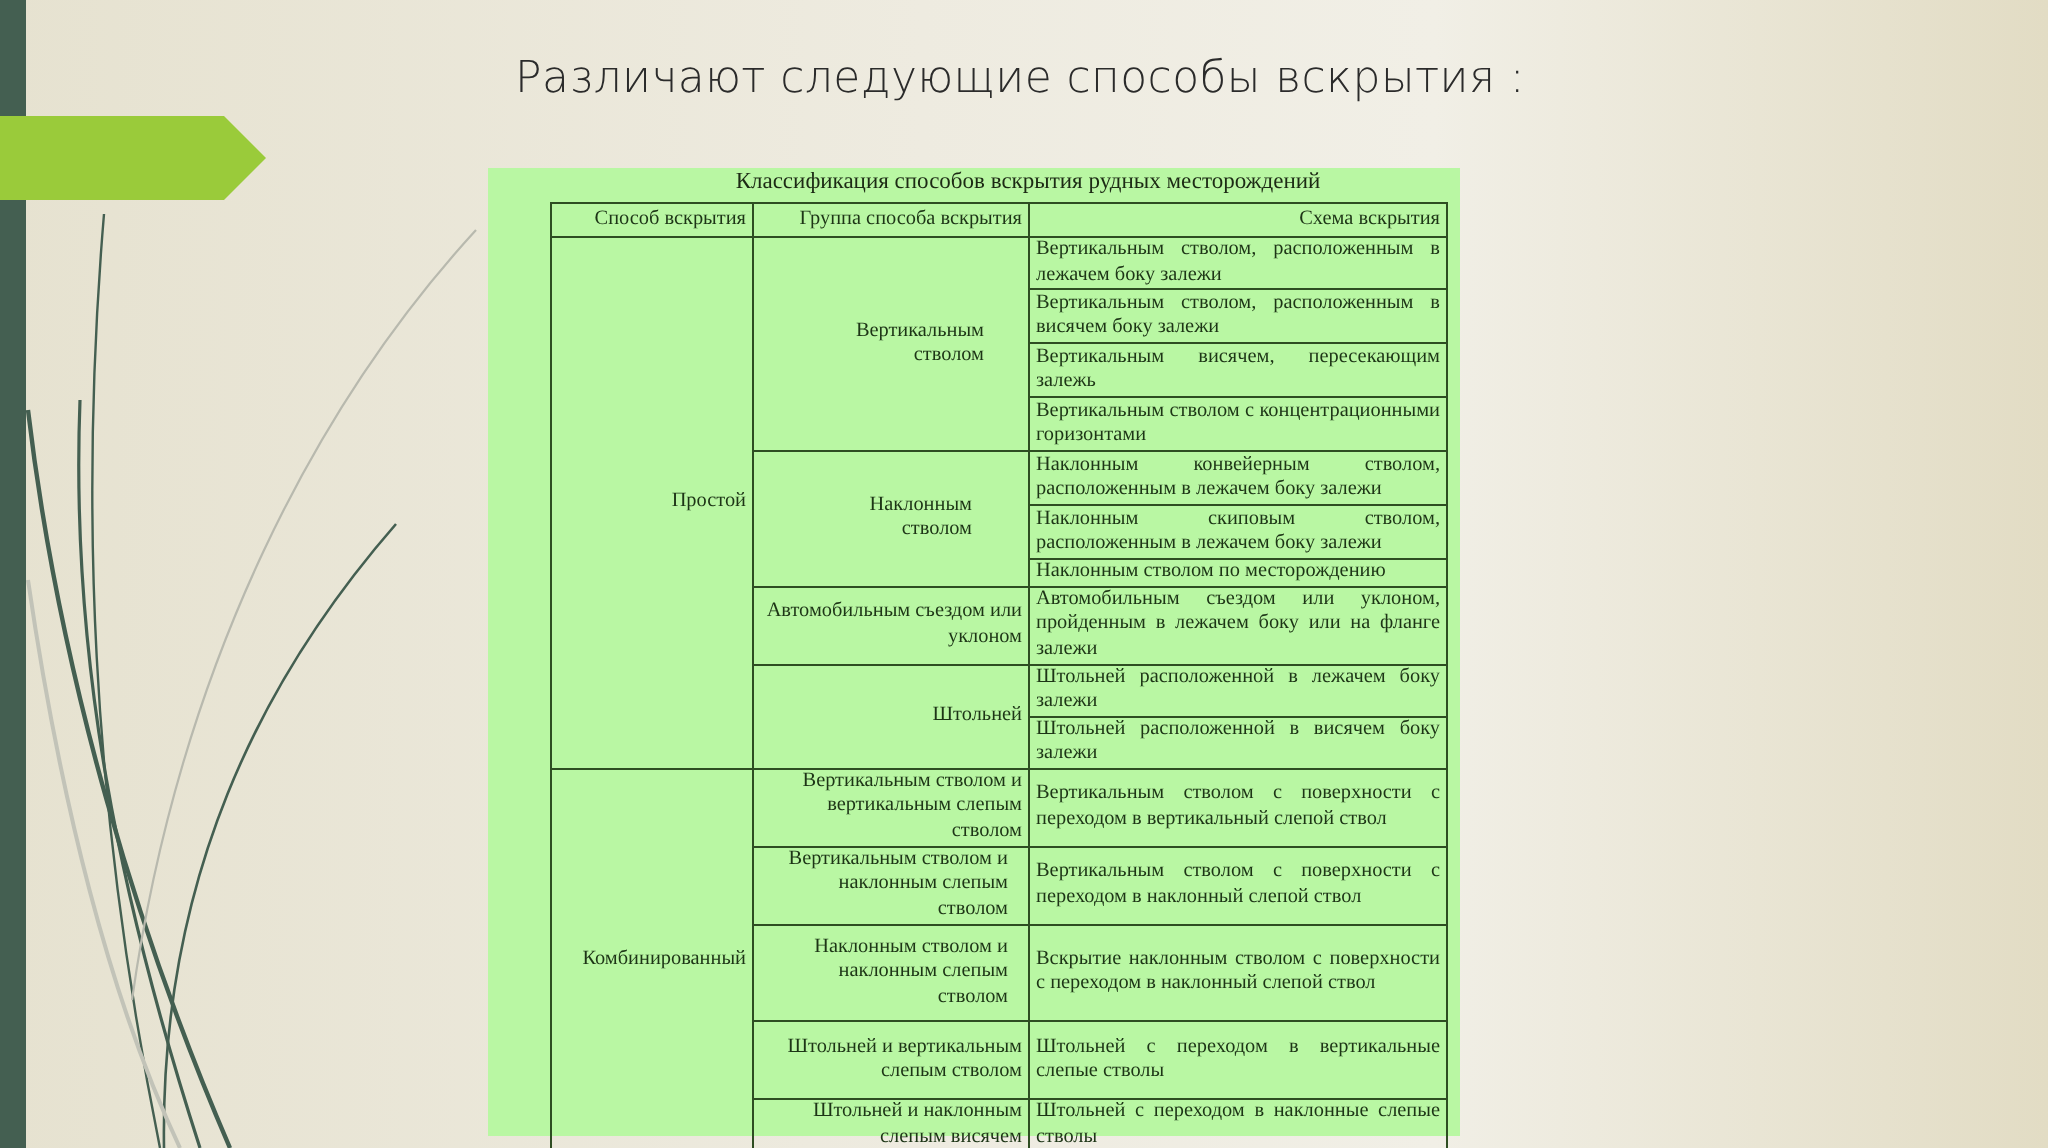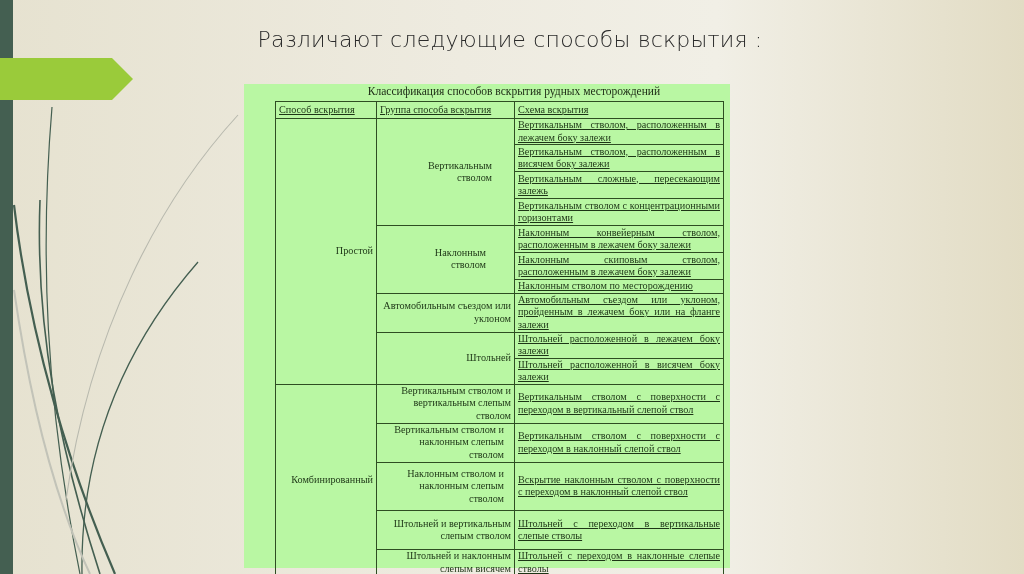--- a/index.html
+++ b/index.html
@@ -25,23 +25,23 @@
     font-size:11.5px; color:#1c2a14; font-family:"Liberation Serif", serif;
   }
   table.cls {
     position:absolute; left:275px; top:101px; width:448px; height:459px;
     border-collapse:collapse; table-layout:fixed;
     font-family:"Liberation Serif", serif; font-size:10.2px; line-height:12.5px; color:#1d3516;
   }
   table.cls td, table.cls th {
     border:1.3px solid #2e4d22; padding:0 3px; vertical-align:middle;
   }
-  table.cls th { font-weight:normal; text-align:left; height:16px;text-decoration:underline; }
+  table.cls th { font-weight:normal; text-align:right; height:16px; }
   td.c1, td.c2 { text-align:right; }
-  td.c3 { text-align:justify; text-align-last:left; vertical-align:top; padding-top:1px;text-decoration:underline; }
+  td.c3 { text-align:justify; text-align-last:left; vertical-align:top; padding-top:1px; }
 </style>
 </head>
 <body>
 
 <div class="left-bar"></div>
 
 <svg class="arrow-tab" viewBox="0 0 133 42">
   <polygon points="0,0 112,0 133,21 112,42 0,42" fill="#9acb3a"></polygon>
 </svg>
 
@@ -76,21 +76,21 @@
 
   <tr style="height:23px">
     <td class="c1" rowspan="10">Простой</td>
     <td class="c2" rowspan="4" style="padding:0 22px">Вертикальным стволом</td>
     <td class="c3">Вертикальным стволом, расположенным в лежачем боку залежи</td>
   </tr>
   <tr style="height:27px">
     <td class="c3">Вертикальным стволом, расположенным в висячем боку залежи</td>
   </tr>
   <tr style="height:27px">
-    <td class="c3">Вертикальным сложные, пересекающим залежь</td>
+    <td class="c3">Вертикальным висячем, пересекающим залежь</td>
   </tr>
   <tr style="height:27px">
     <td class="c3">Вертикальным стволом с концентрационными горизонтами</td>
   </tr>
   <tr style="height:27px">
     <td class="c2" rowspan="3" style="padding:0 28px">Наклонным стволом</td>
     <td class="c3">Наклонным конвейерным стволом, расположенным в лежачем боку залежи</td>
   </tr>
   <tr style="height:27px">
     <td class="c3">Наклонным скиповым стволом, расположенным в лежачем боку залежи</td>

